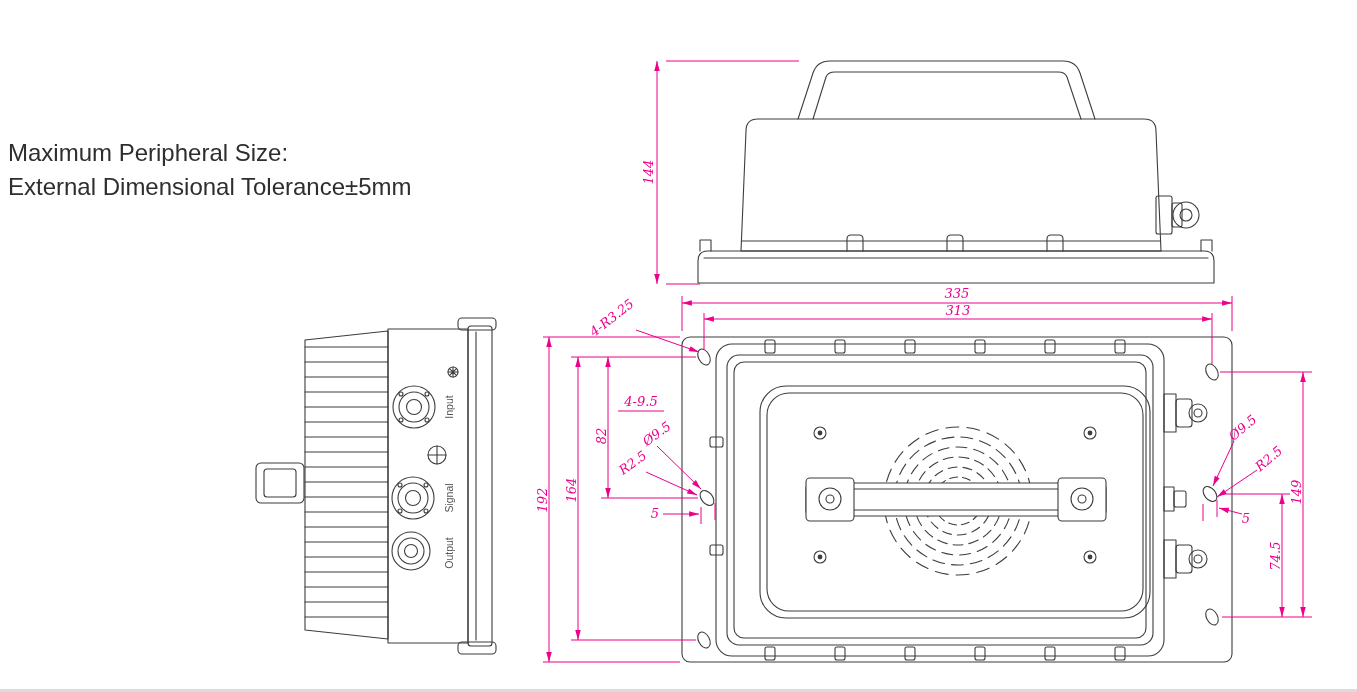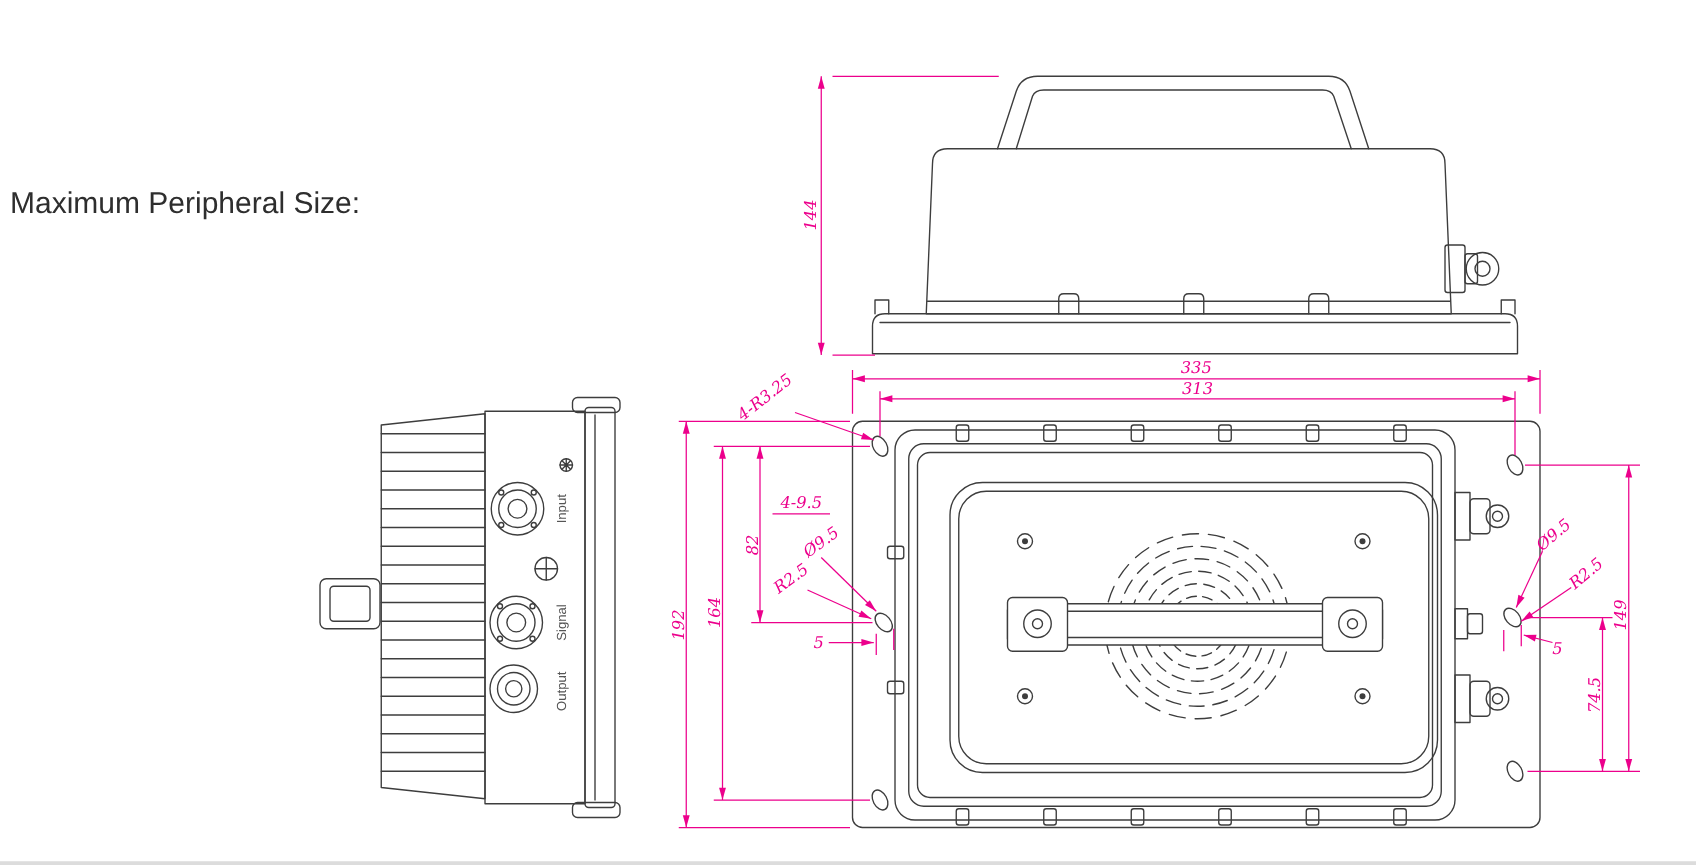--- a/index.html
+++ b/index.html
@@ -1,35 +1,36 @@
 <!DOCTYPE html>
 <html style="--drawing-line: #3d3d3d; --dimension-line: #ec008c;"><head>
 <meta charset="utf-8">
 <style>
   *{margin:0;padding:0;box-sizing:border-box}
   html,body{background:#f4f4f4}
   body{font-family:"Liberation Sans",sans-serif}
   .canvas{position:relative;width:1357px;height:692px;background:#ffffff;border-bottom:3px solid #dcdcdc;overflow:hidden}
-  .notes{position:absolute;left:8px;top:146px;color:#2e2e2e;font-size:24px;line-height:34px;white-space:nowrap}
+  .notes{position:absolute;left:8px;top:136px;color:#2e2e2e;font-size:24px;line-height:34px;white-space:nowrap}
   svg{position:absolute;left:0;top:0}
   .dl{stroke:var(--drawing-line,#3d3d3d);fill:none;stroke-width:1.1;stroke-linejoin:round;stroke-linecap:round}
   .fdot{fill:var(--drawing-line,#3d3d3d);stroke:none}
   .ext,.dim2,.lead{stroke:var(--dimension-line,#ec008c);stroke-width:1;fill:none}
   .dim2{marker-start:url(#arr);marker-end:url(#arr)}
   .lead{marker-end:url(#arr)}
   .dimt{fill:var(--dimension-line,#ec008c);font:italic 13px "DejaVu Serif",serif;stroke:none}
   .lbl{fill:#555;font:10.5px "Liberation Sans",sans-serif;stroke:none}
 </style>
 </head>
 <body>
 
 <div class="canvas">
 
   <div class="notes">
     <p>Maximum Peripheral Size:</p>
+    <p>External Dimensional Tolerance±5mm</p>
   </div>
 
   <svg width="1357" height="692" viewBox="0 0 1357 692">
     <defs>
       <marker id="arr" viewBox="0 0 10 6" refX="9.5" refY="3" markerWidth="11" markerHeight="7" orient="auto-start-reverse" markerUnits="userSpaceOnUse">
         <path d="M0.5,0.5 L9.5,3 L0.5,5.5 Z" fill="#ec008c"></path>
       </marker>
     </defs>
 
     <g class="dl">

